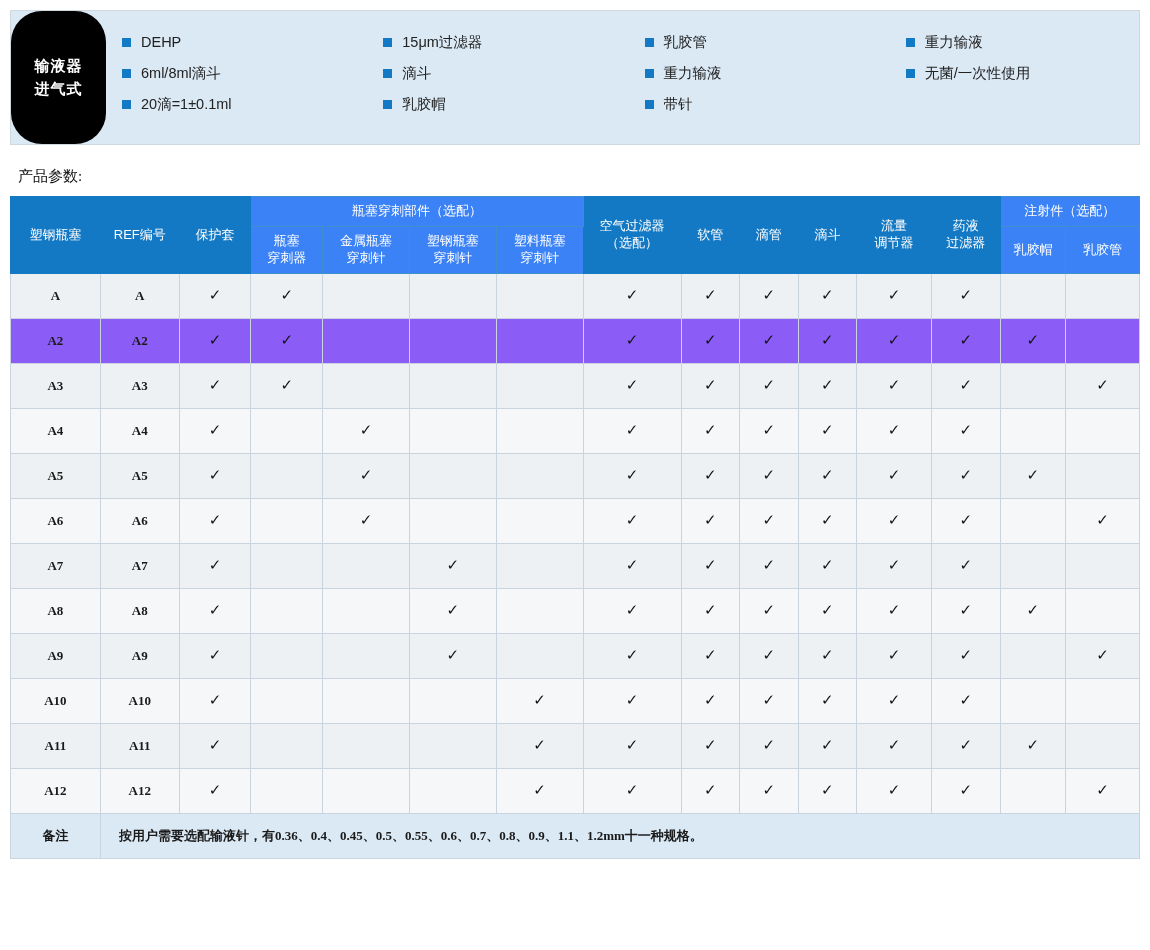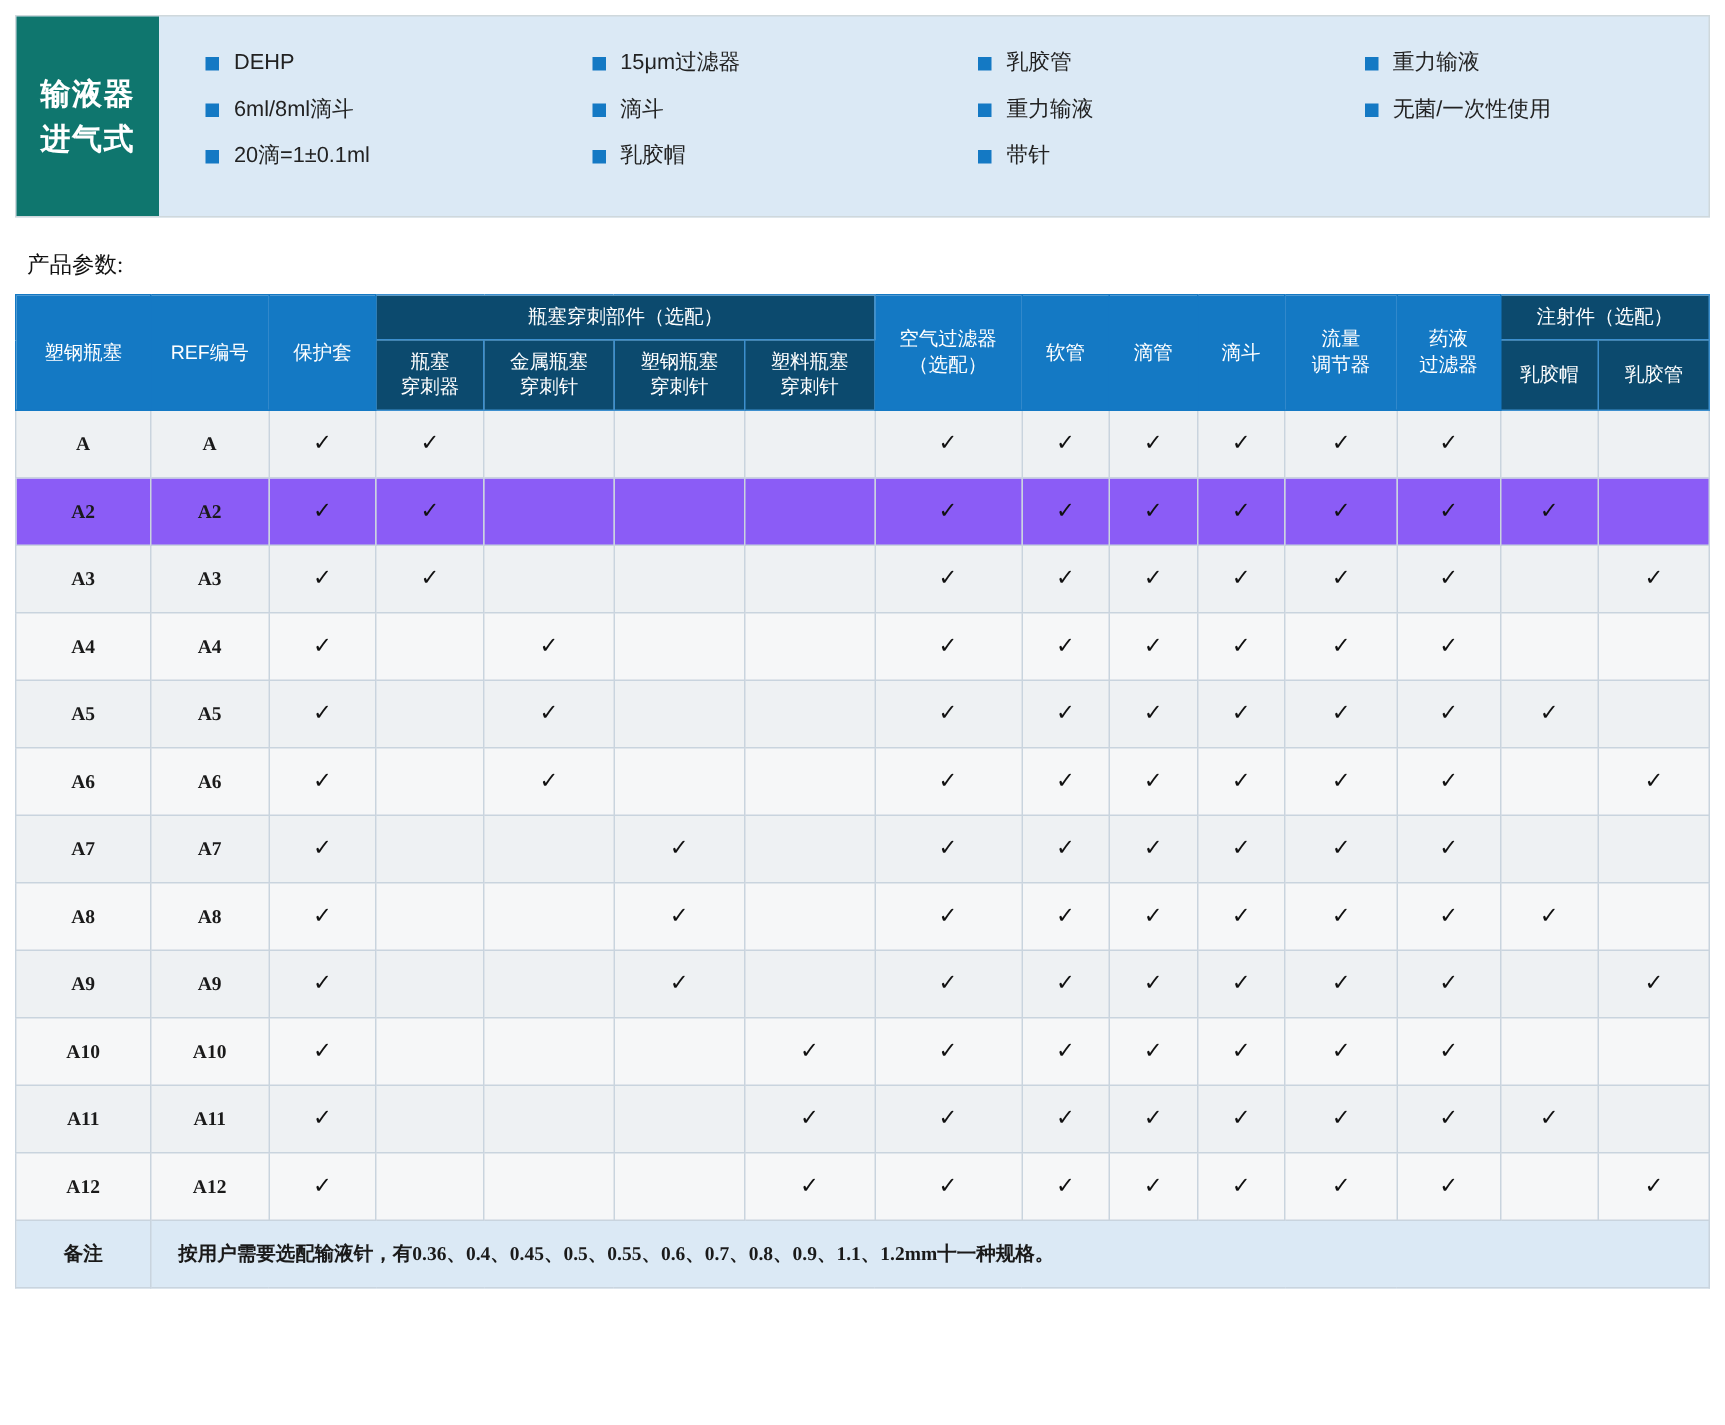--- a/index.html
+++ b/index.html
@@ -23,41 +23,42 @@
     display: flex;
     width: 1130px;
     margin: 10px 10px 0 10px;
     border: 1px solid #cfd8dc;
     background: #dbe9f5;
     min-height: 132px;
   }
   .banner-title {
     width: 95px;
     flex: 0 0 95px;
-    background: #0f766e;
+    background: #000000;
     color: #ffffff;
-    font-size: 20px;
+    font-size: 15px;
     font-weight: bold;
     display: flex;
     flex-direction: column;
     align-items: center;
     justify-content: center;
     line-height: 1.5;
     letter-spacing: 1px;
+    border-radius: 31px;
   }
   .banner-cols {
     flex: 1;
     display: flex;
     padding: 22px 0 18px 0;
   }
   .banner-col {
     flex: 1;
     padding-left: 28px;
   }
-  .banner-col:first-child { padding-left: 16px; margin-left: 15px; }
+  .banner-col:first-child { padding-left: 16px; }
   .feat {
     display: flex;
     align-items: flex-start;
     margin-bottom: 13px;
     font-size: 14.5px;
     color: #222;
   }
   .feat .bullet {
     width: 9px;
     height: 9px;
@@ -86,21 +87,21 @@
     border-collapse: collapse;
     width: 100%;
     table-layout: fixed;
   }
   table.spec th, table.spec td {
     border: 1px solid #c9d4de;
     text-align: center;
     vertical-align: middle;
   }
   table.spec thead th {
-    background: #0c4a6e;
+    background: #3b82f6;
     color: #fff;
     font-size: 13px;
     font-weight: normal;
     line-height: 1.3;
     padding: 6px 2px;
     border-color: #3d8fce;
   }
   table.spec thead th.blank {
     background: #1479c4;
     border-color: #1479c4;

